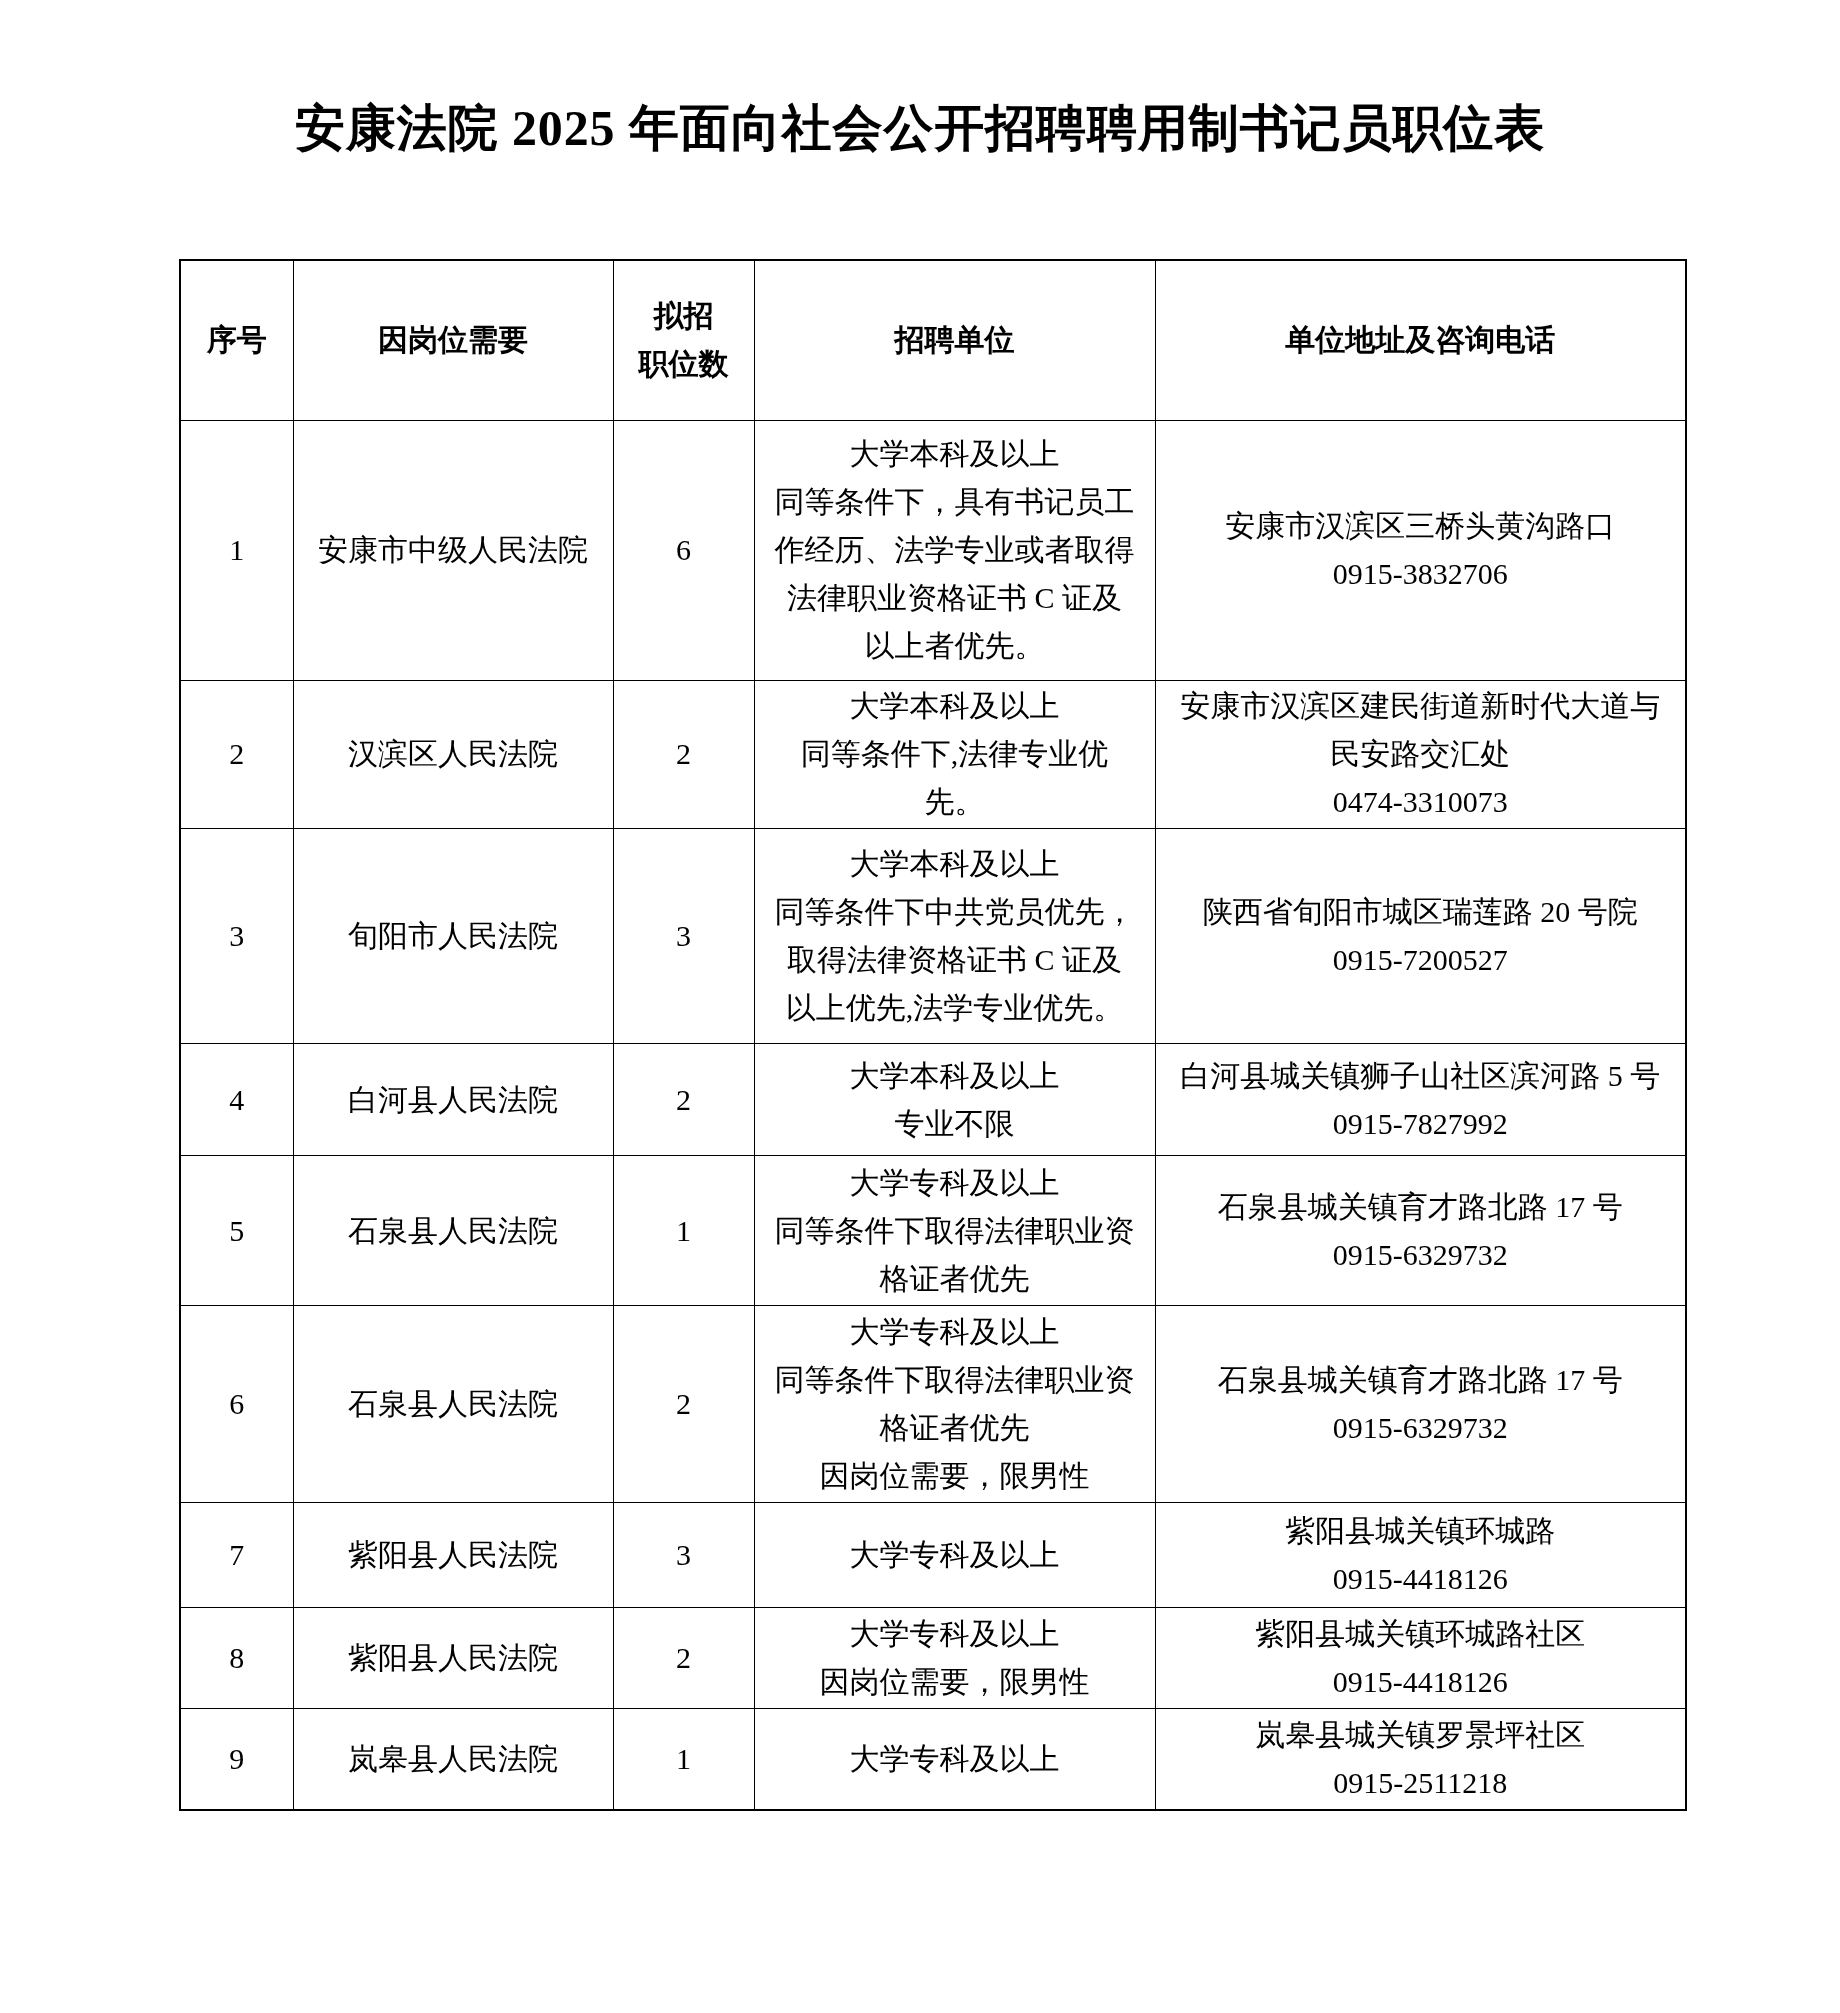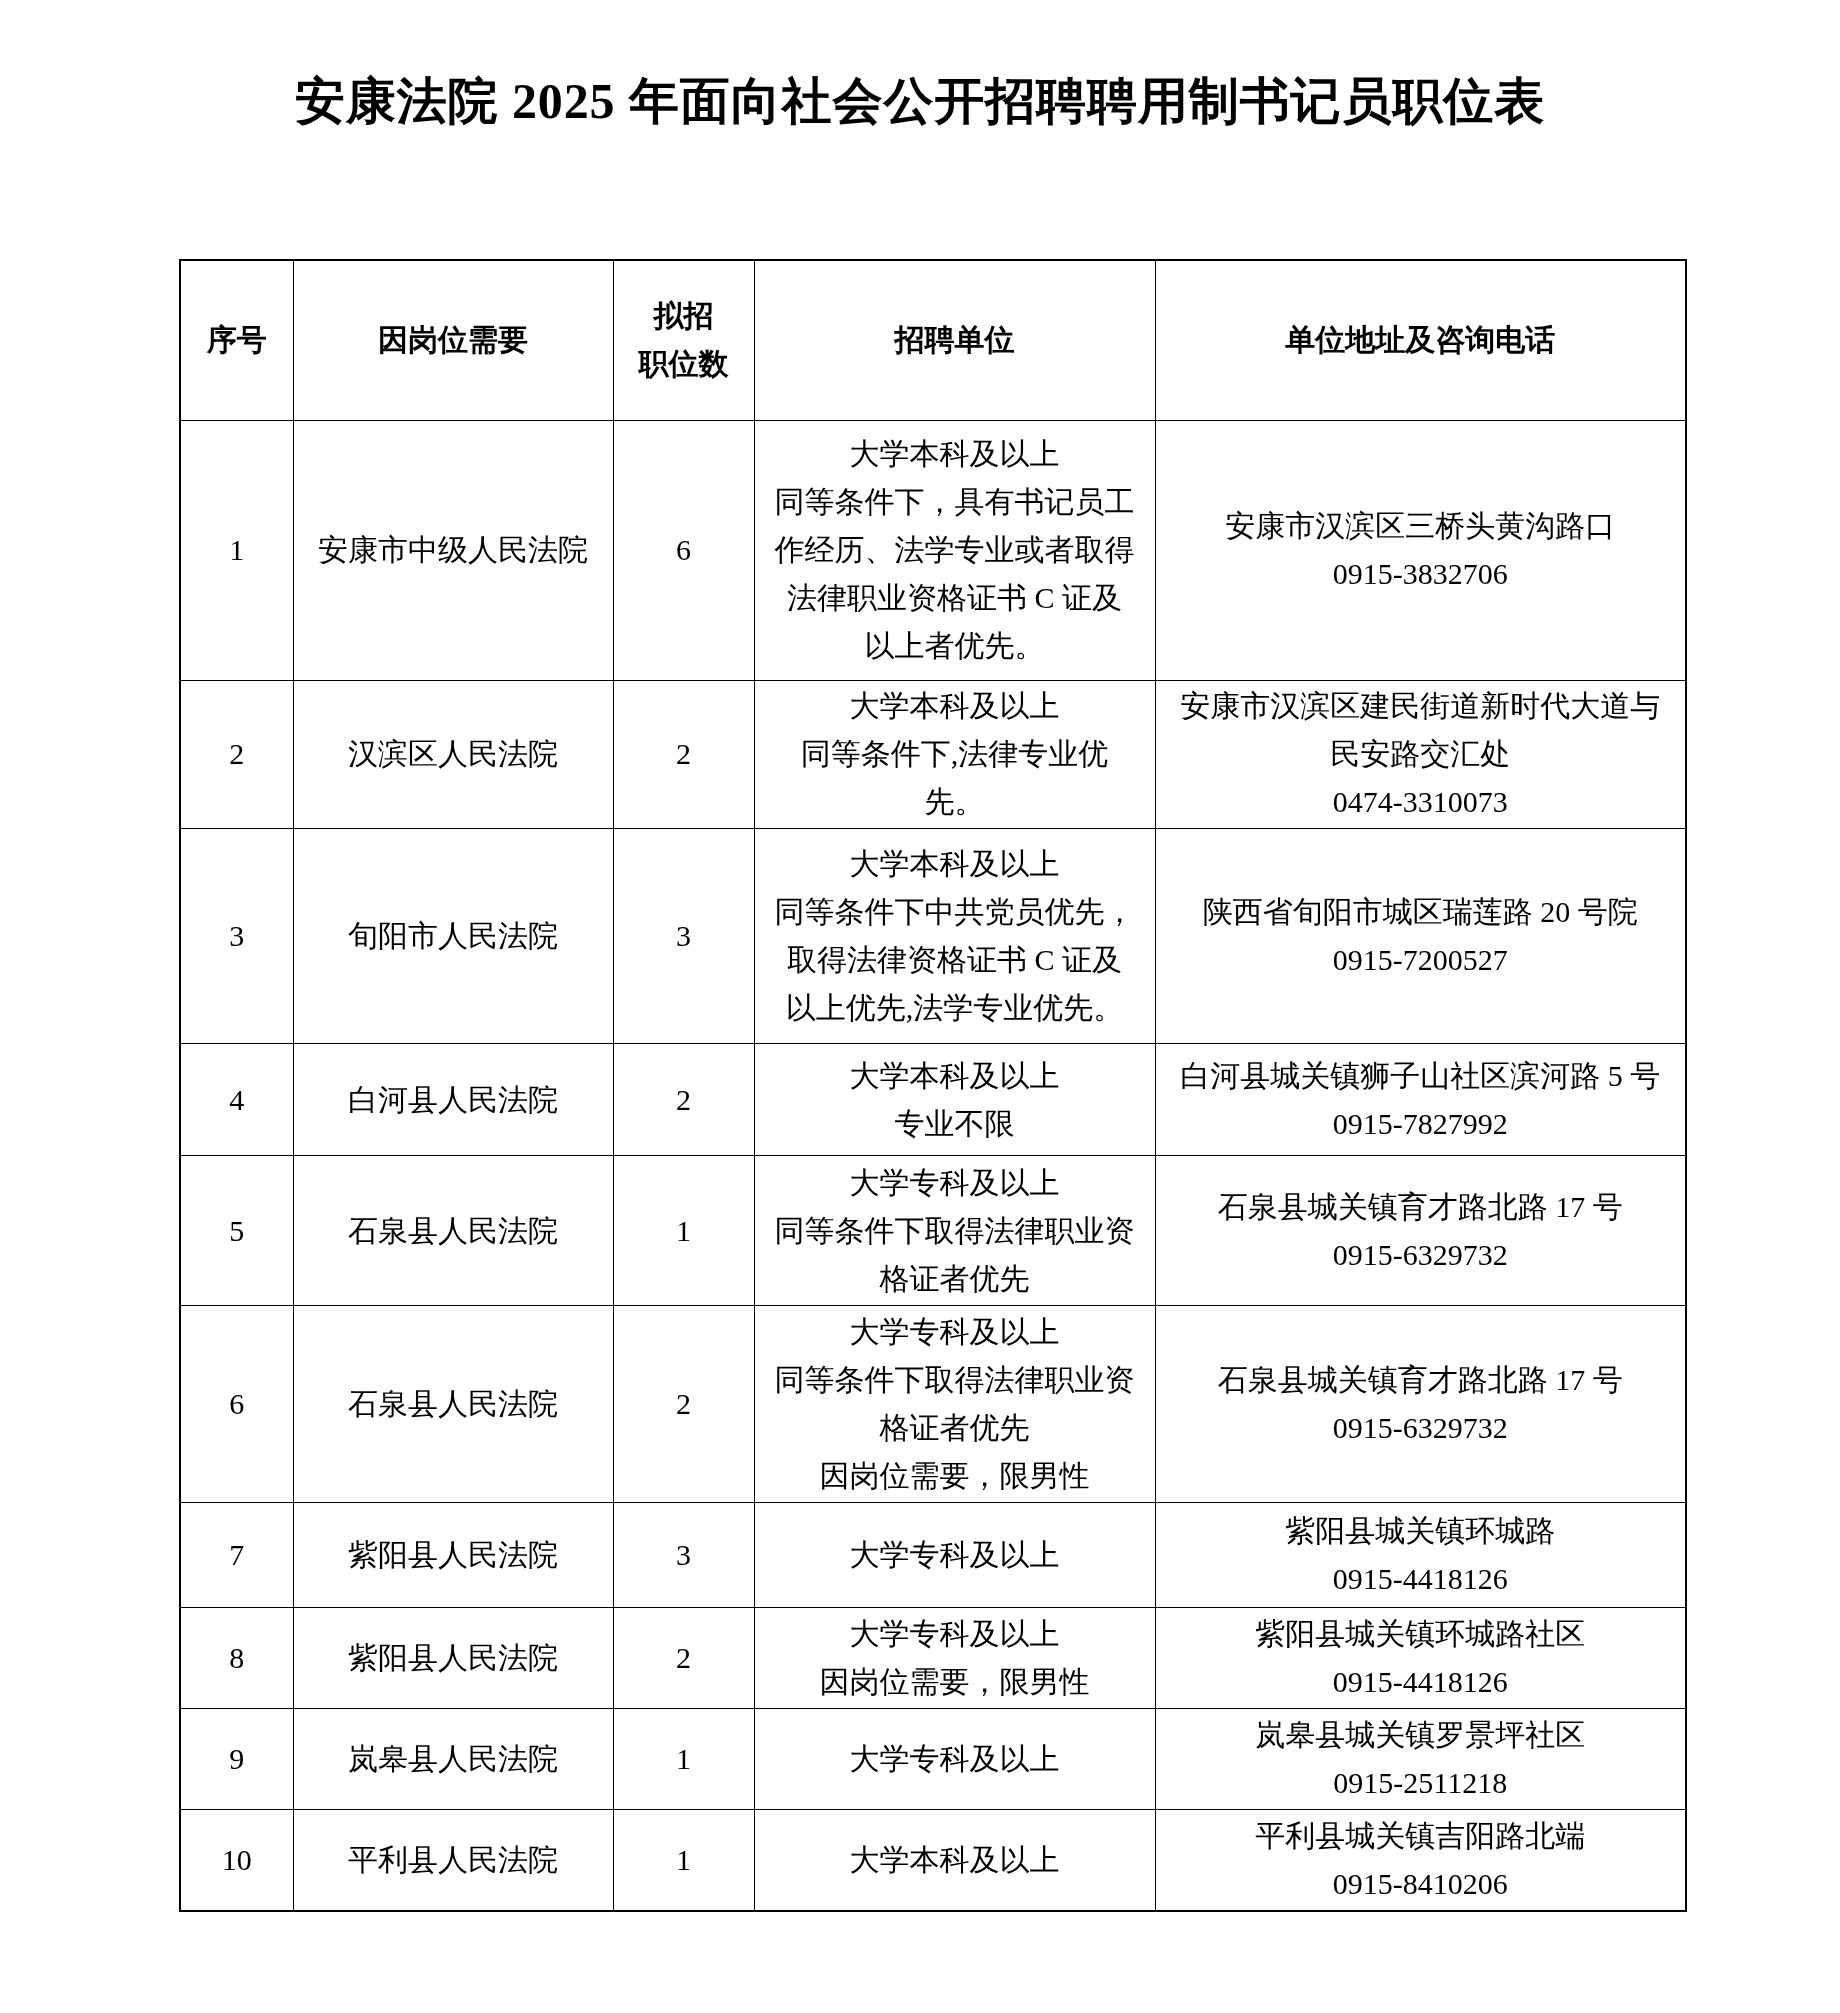--- a/index.html
+++ b/index.html
@@ -6,21 +6,21 @@
   html, body { background: #ffffff; }
   body {
     width: 1840px;
     height: 2014px;
     position: relative;
     font-family: "Liberation Serif", "DejaVu Serif", serif;
     color: #000000;
   }
   .doc-title {
     position: absolute;
-    top: 68px;
+    top: 95px;
     left: 0;
     width: 1840px;
     text-align: center;
     font-size: 50px;
     font-weight: bold;
     letter-spacing: 0.9px;
     white-space: nowrap;
   }
   table.job-table {
     position: absolute;
@@ -200,27 +200,15 @@
         <td>岚皋县人民法院</td>
         <td>1</td>
         <td>
           <div class="para">大学专科及以上</div>
         </td>
         <td>
           <div class="para">岚皋县城关镇罗景坪社区</div>
           <div class="para">0915-2511218</div>
         </td>
       </tr>
-      <tr>
-        <td>10</td>
-        <td>平利县人民法院</td>
-        <td>1</td>
-        <td>
-          <div class="para">大学本科及以上</div>
-        </td>
-        <td>
-          <div class="para">平利县城关镇吉阳路北端</div>
-          <div class="para">0915-8410206</div>
-        </td>
-      </tr>
     </tbody>
 </table>
 
 
 </body></html>

